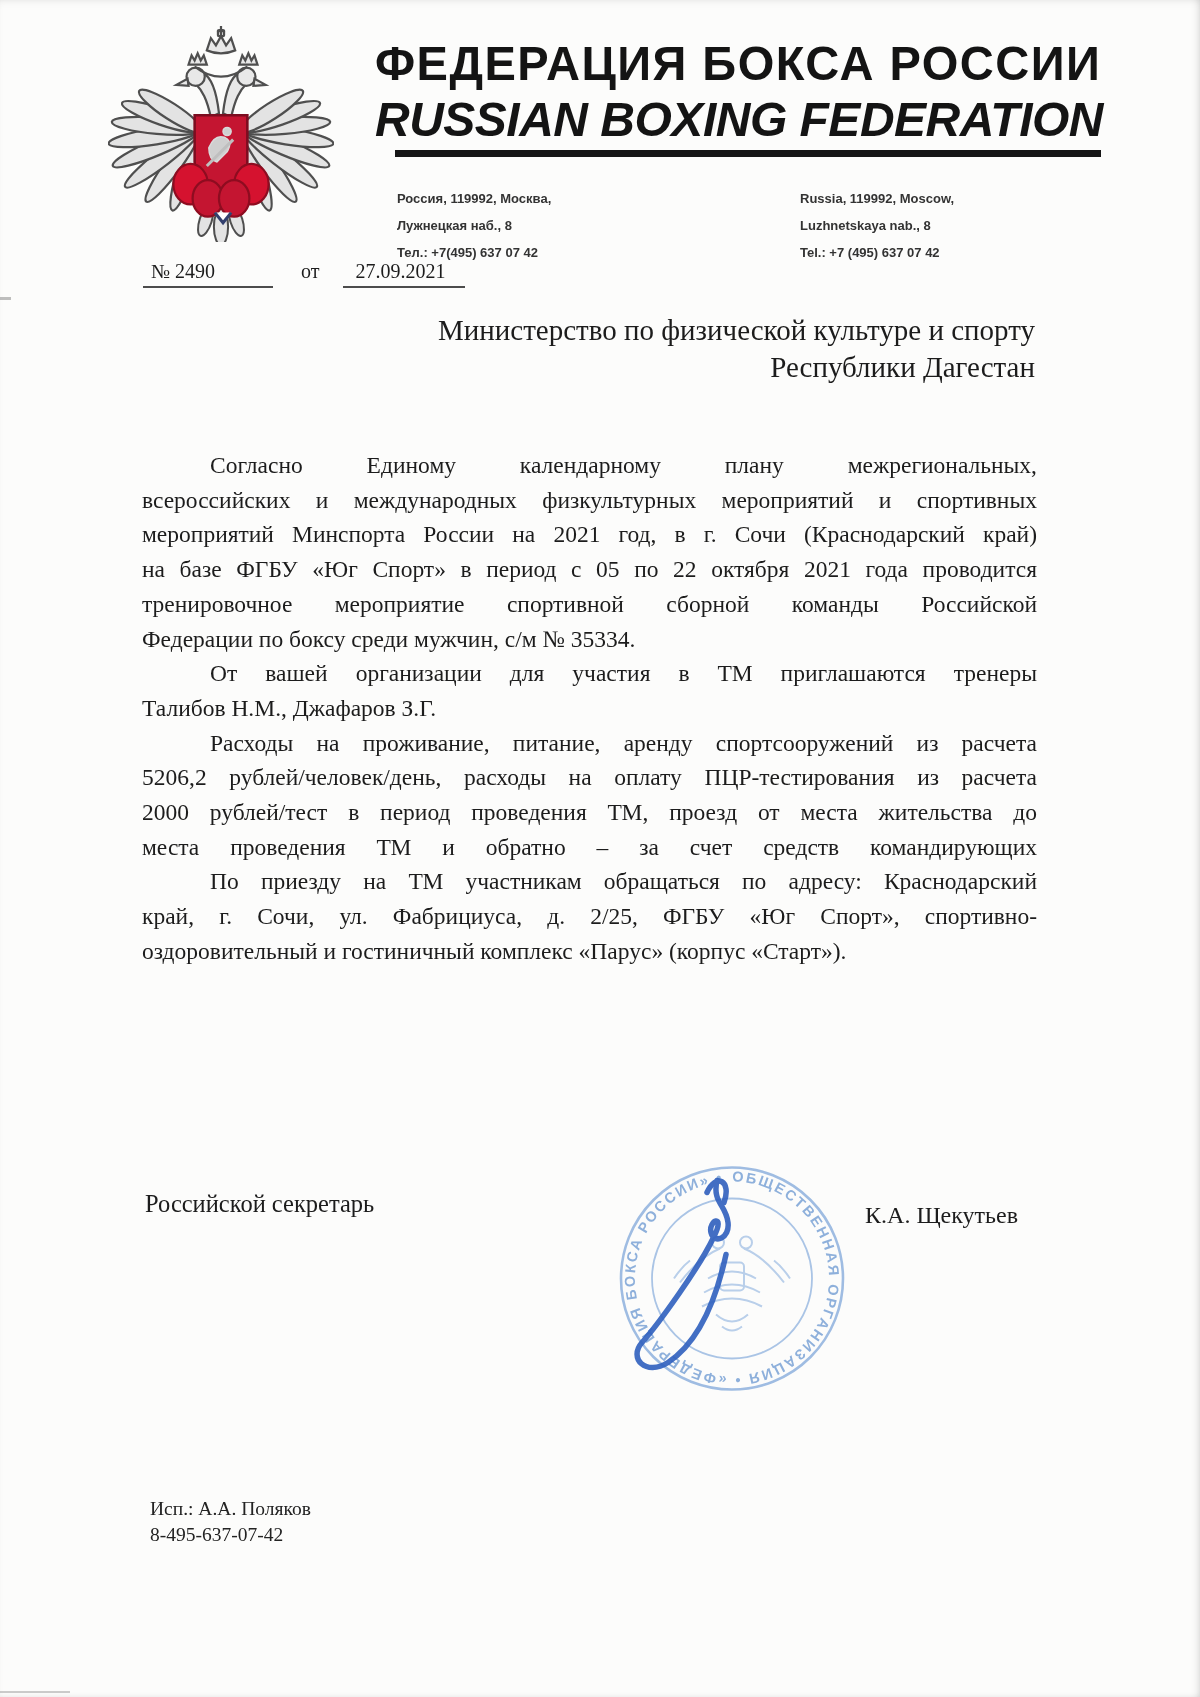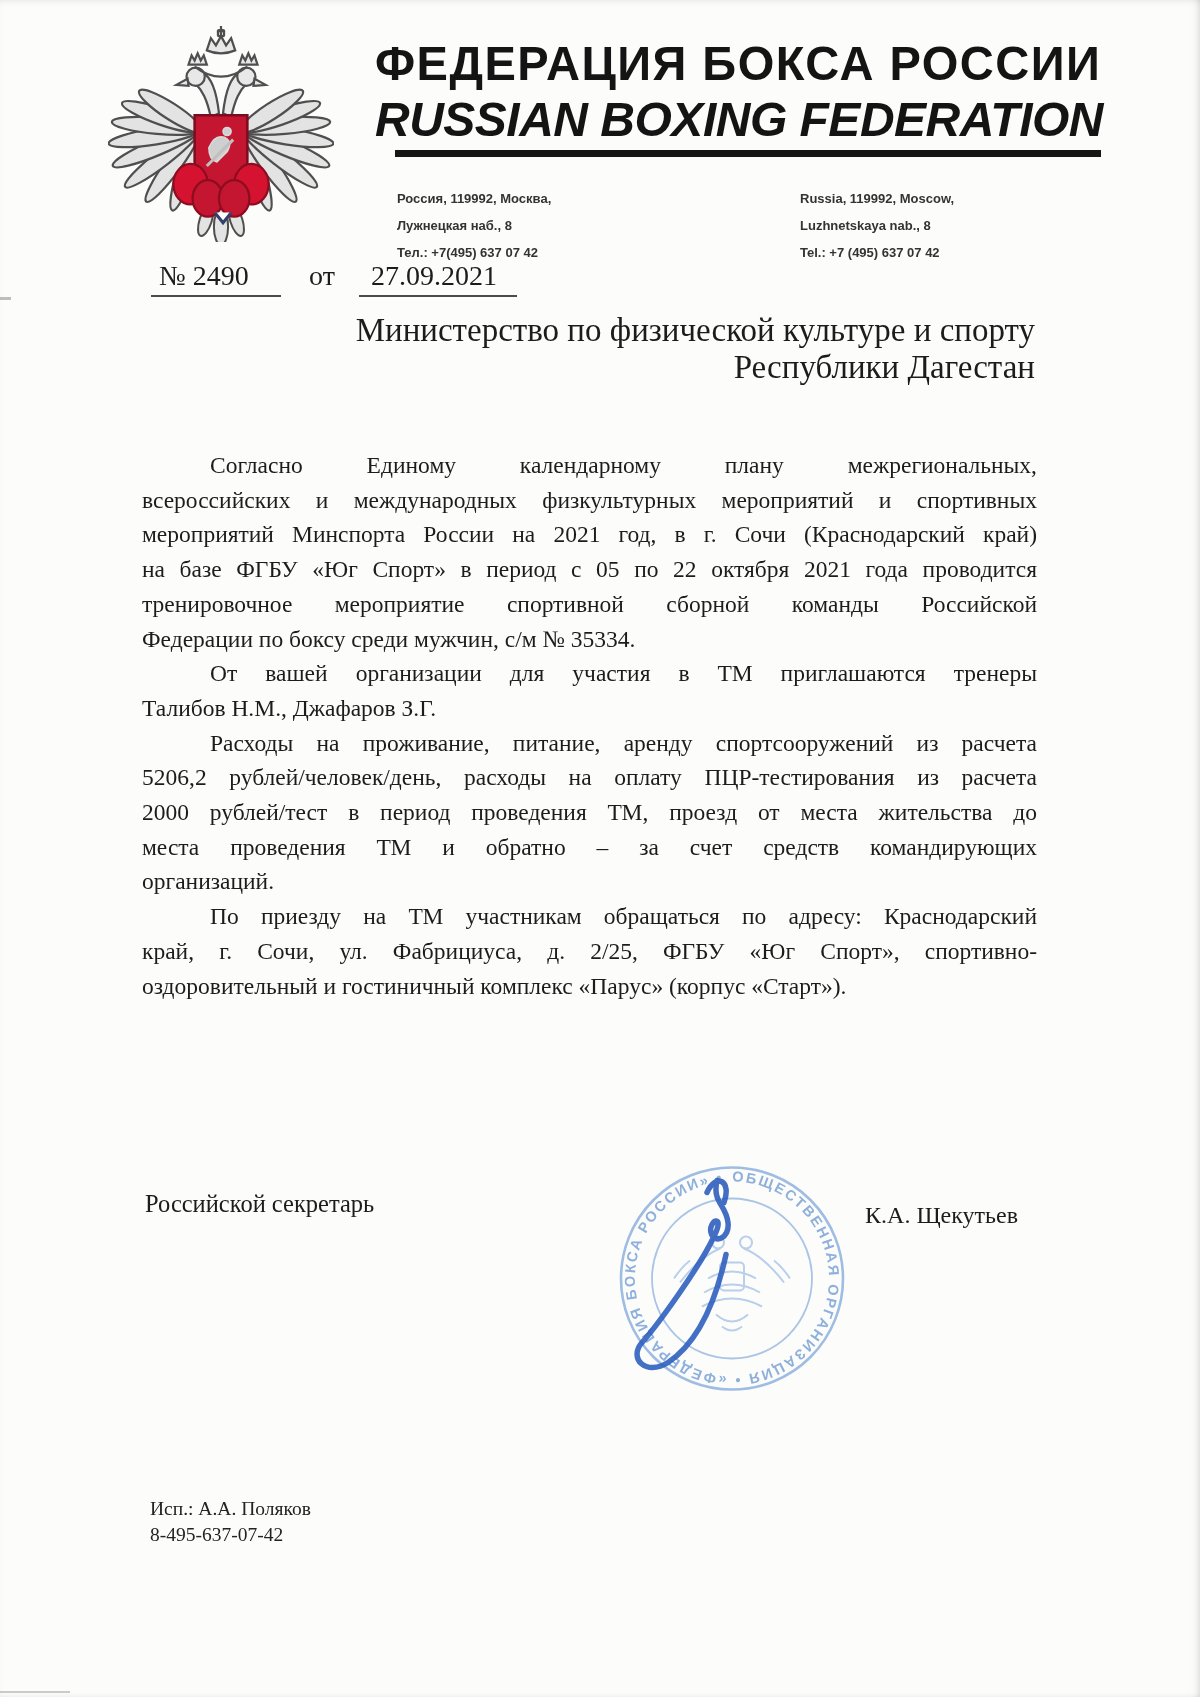--- a/index.html
+++ b/index.html
@@ -30,28 +30,28 @@
   }
   .head-rule{position:absolute;left:395px;top:150px;width:706px;height:7px;background:#161616;}
   .addr{
     position:absolute;top:161px;
     font-family:"Liberation Sans", sans-serif;font-weight:bold;
     font-size:13px;line-height:27px;color:#333;margin-top:24px;
   }
   .addr-ru{left:397px;}
   .addr-en{left:800px;}
   
-  .ref{position:absolute;left:143px;top:260px;font-size:28px;white-space:nowrap;margin-left:8px;}
+  .ref{position:absolute;left:143px;top:260px;font-size:20px;white-space:nowrap;}
   .ref-num{display:inline-block;min-width:112px;border-bottom:2px solid #4c4c4c;padding:0 10px 3px 8px;}
   .ref-ot{display:inline-block;margin:0 24px 0 28px;}
   .ref-date{display:inline-block;border-bottom:2px solid #4c4c4c;padding:0 20px 3px 12px;}
   
   .recipient{
     position:absolute;right:165px;top:312px;
-    font-size:33px;line-height:37px;text-align:right;
+    font-size:29px;line-height:37px;text-align:right;
   }
   
   .letter-body{position:absolute;left:142px;top:448px;width:895px;font-size:23.5px;line-height:34.7px;}
   .bline{text-align:justify;text-align-last:justify;white-space:normal;}
   .bline.lastline{text-align-last:left;}
   .bline.indent{text-indent:68px;}
   
   .sign-position{position:absolute;left:145px;top:1190px;font-size:24.5px;}
   .sign-name{position:absolute;right:182px;top:1190px;font-size:24px;margin-top:12px;}
   .stamp-wrap{position:absolute;left:612px;top:1156px;width:240px;height:245px;}
@@ -166,21 +166,20 @@
       </div>
       <div class="para">
         <div class="bline indent">От вашей организации для участия в ТМ приглашаются тренеры</div>
         <div class="bline lastline">Талибов Н.М., Джафаров З.Г.</div>
       </div>
       <div class="para">
         <div class="bline indent">Расходы на проживание, питание, аренду спортсооружений из расчета</div>
         <div class="bline">5206,2 рублей/человек/день, расходы на оплату ПЦР-тестирования из расчета</div>
         <div class="bline">2000 рублей/тест в период проведения ТМ, проезд от места жительства до</div>
         <div class="bline">места проведения ТМ и обратно – за счет средств командирующих</div>
-        <div class="bline lastline">организаций.</div>
       </div>
       <div class="para">
         <div class="bline indent">По приезду на ТМ участникам обращаться по адресу: Краснодарский</div>
         <div class="bline">край, г. Сочи, ул. Фабрициуса, д. 2/25, ФГБУ «Юг Спорт», спортивно-</div>
         <div class="bline lastline">оздоровительный и гостиничный комплекс «Парус» (корпус «Старт»).</div>
       </div>
     </div>
 
   <div class="sign-position">Российской секретарь</div>
   <div class="sign-name">К.А. Щекутьев</div>

